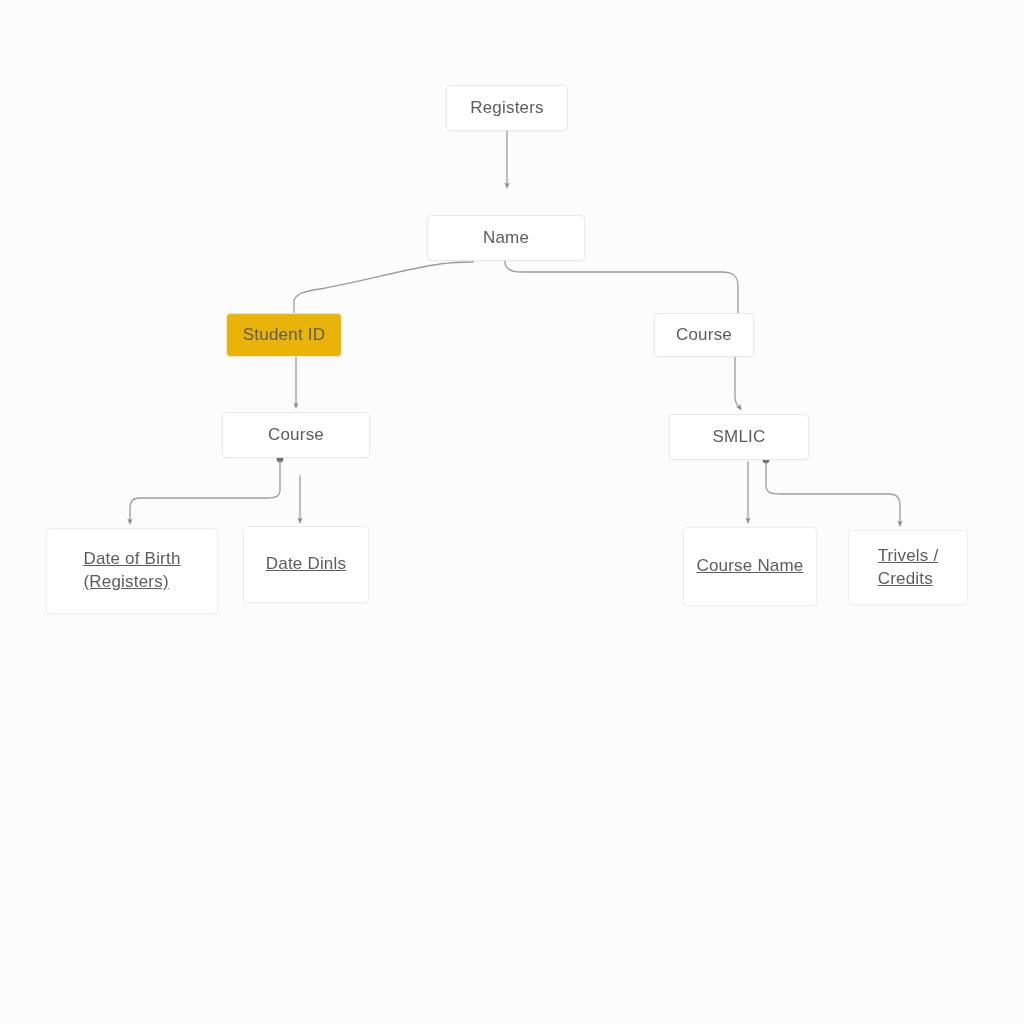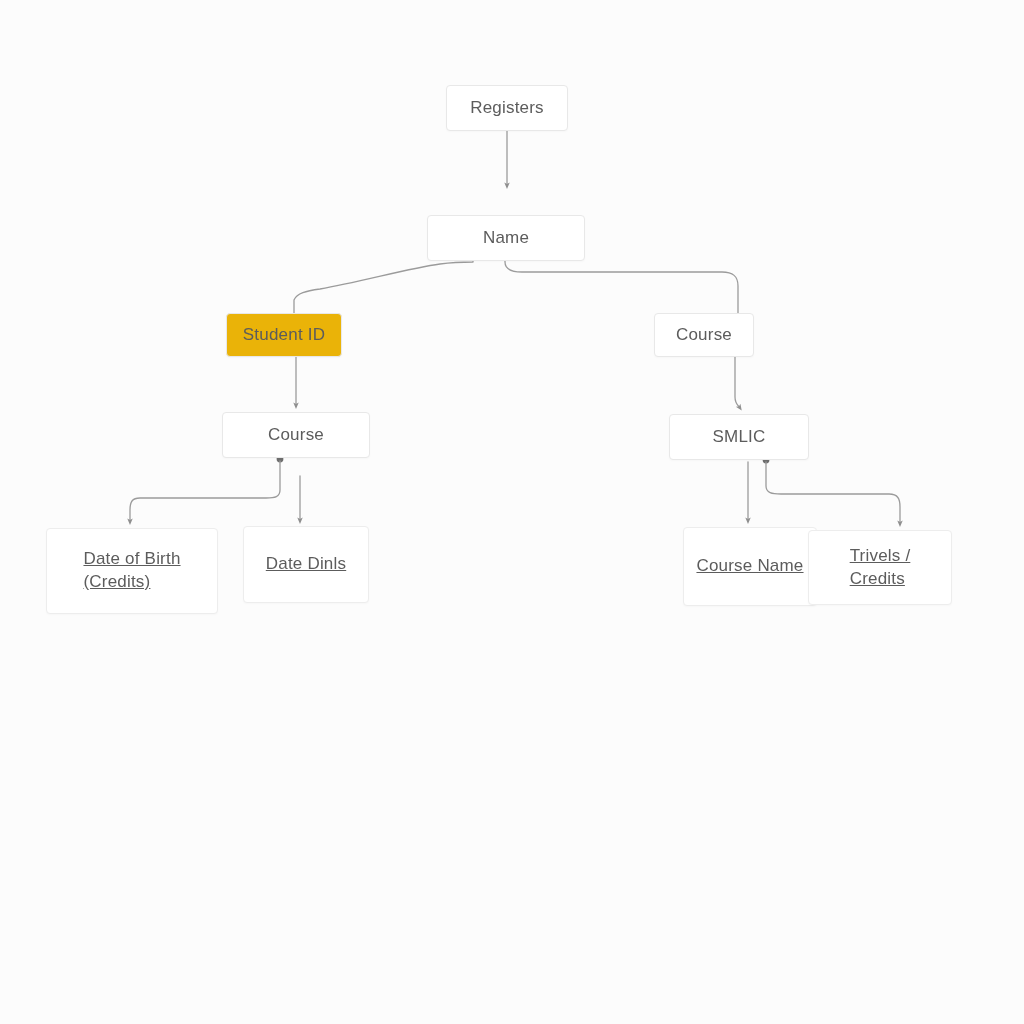--- a/index.html
+++ b/index.html
@@ -137,30 +137,30 @@
     <span class="label">Course</span>
   </div>
 
   <div class="node" style="left: 669px; top: 414px; width: 140px; height: 46px; background: rgb(255, 255, 255); color: rgb(92, 92, 92);">
     <span class="label">SMLIC</span>
   </div>
 
   <div class="node soft" style="left: 46px; top: 528px; width: 172px; height: 86px; background: rgb(255, 255, 255); color: rgb(92, 92, 92);">
     <span>
       <span class="label">Date of Birth</span>
-      <span class="sublabel">(Credits)</span>
+      <span class="sublabel">(Registers)</span>
     </span>
   </div>
 
   <div class="node soft" style="left: 243px; top: 526px; width: 126px; height: 77px; background: rgb(255, 255, 255); color: rgb(92, 92, 92);">
     <span class="label">Date Dinls</span>
   </div>
 
   <div class="node soft" style="left: 683px; top: 527px; width: 134px; height: 79px; background: rgb(255, 255, 255); color: rgb(92, 92, 92);">
     <span class="label">Course Name</span>
   </div>
 
-  <div class="node soft" style="left: 808px; top: 530px; width: 144px; height: 75px; background: rgb(255, 255, 255); color: rgb(92, 92, 92);">
+  <div class="node soft" style="left: 848px; top: 530px; width: 120px; height: 75px; background: rgb(255, 255, 255); color: rgb(92, 92, 92);">
     <span class="label">Trivels /
 Credits</span>
   </div>
 
 </div>
 
 </body></html>

